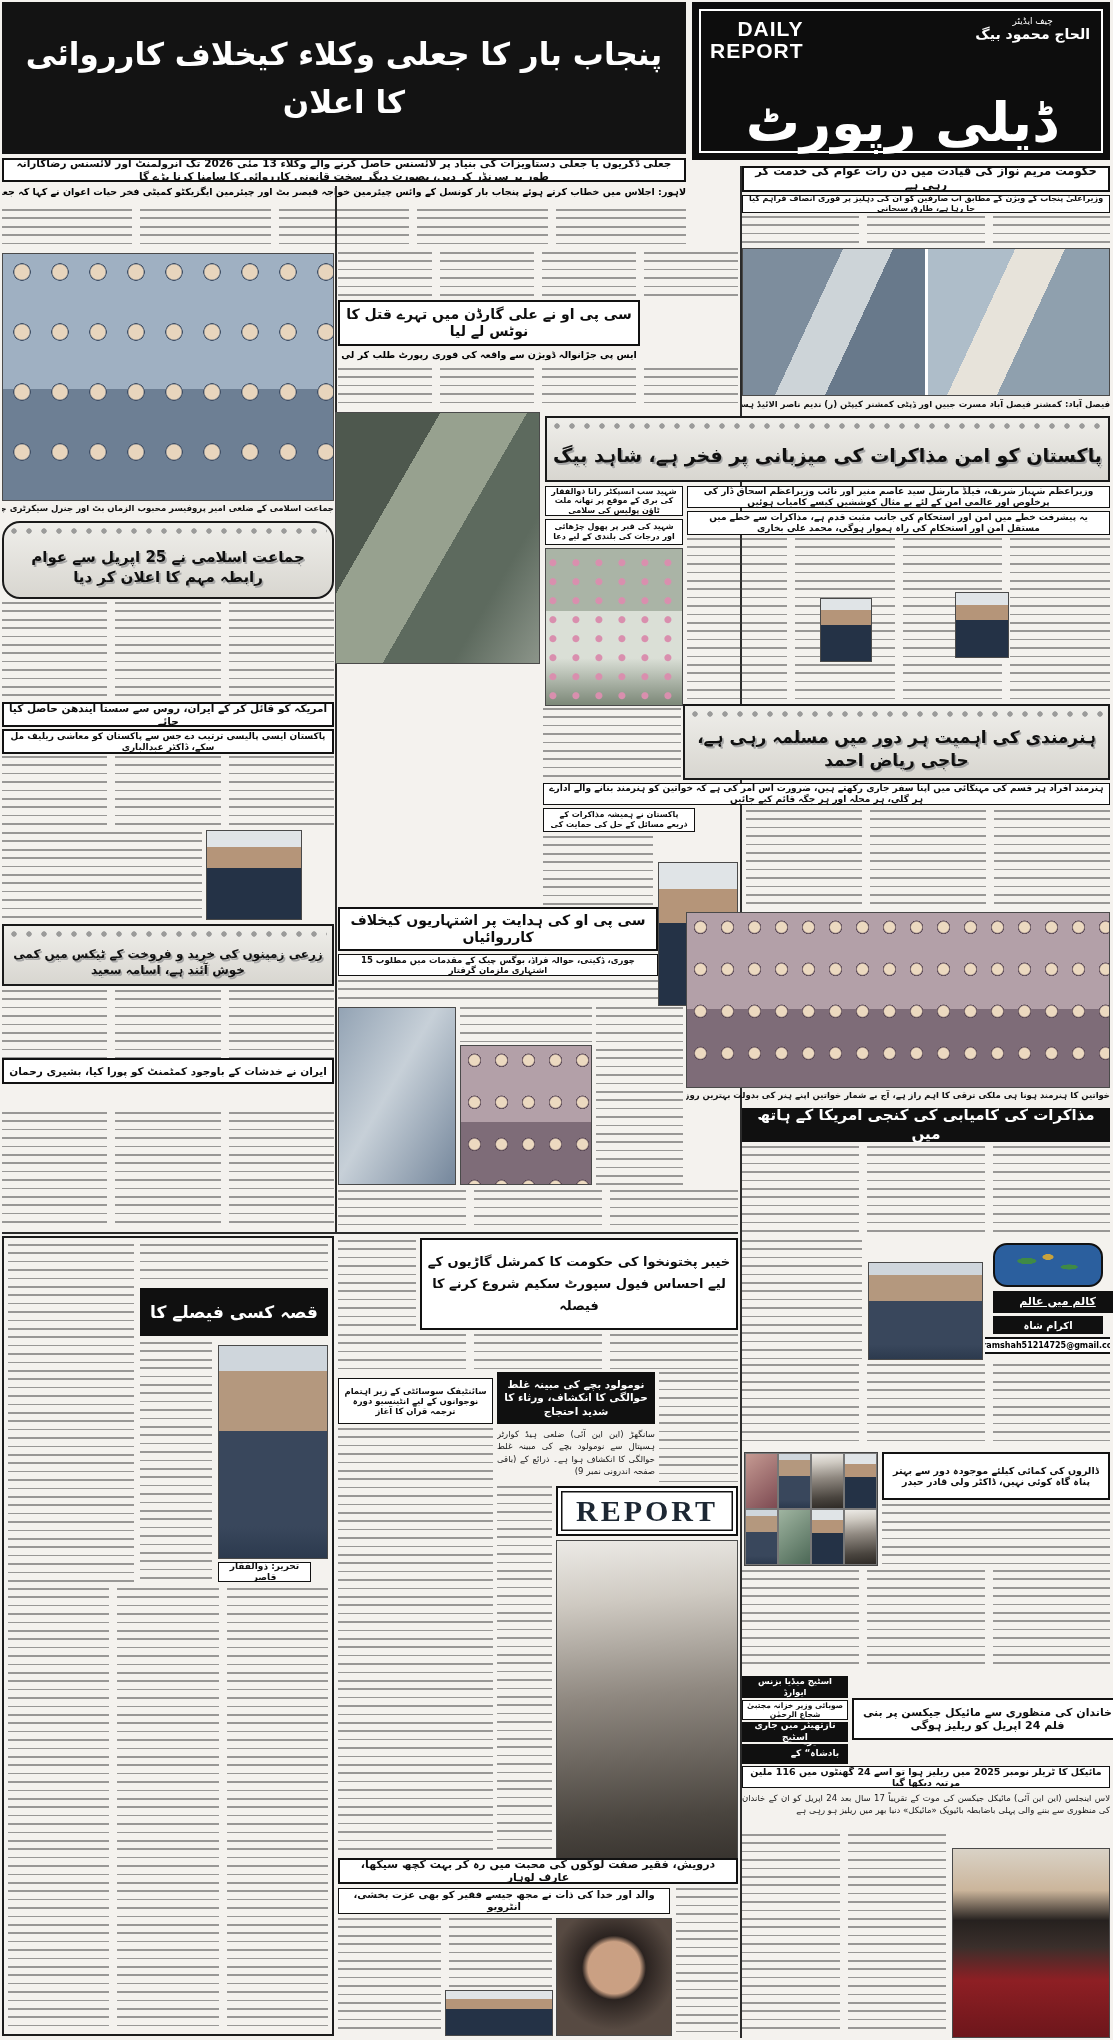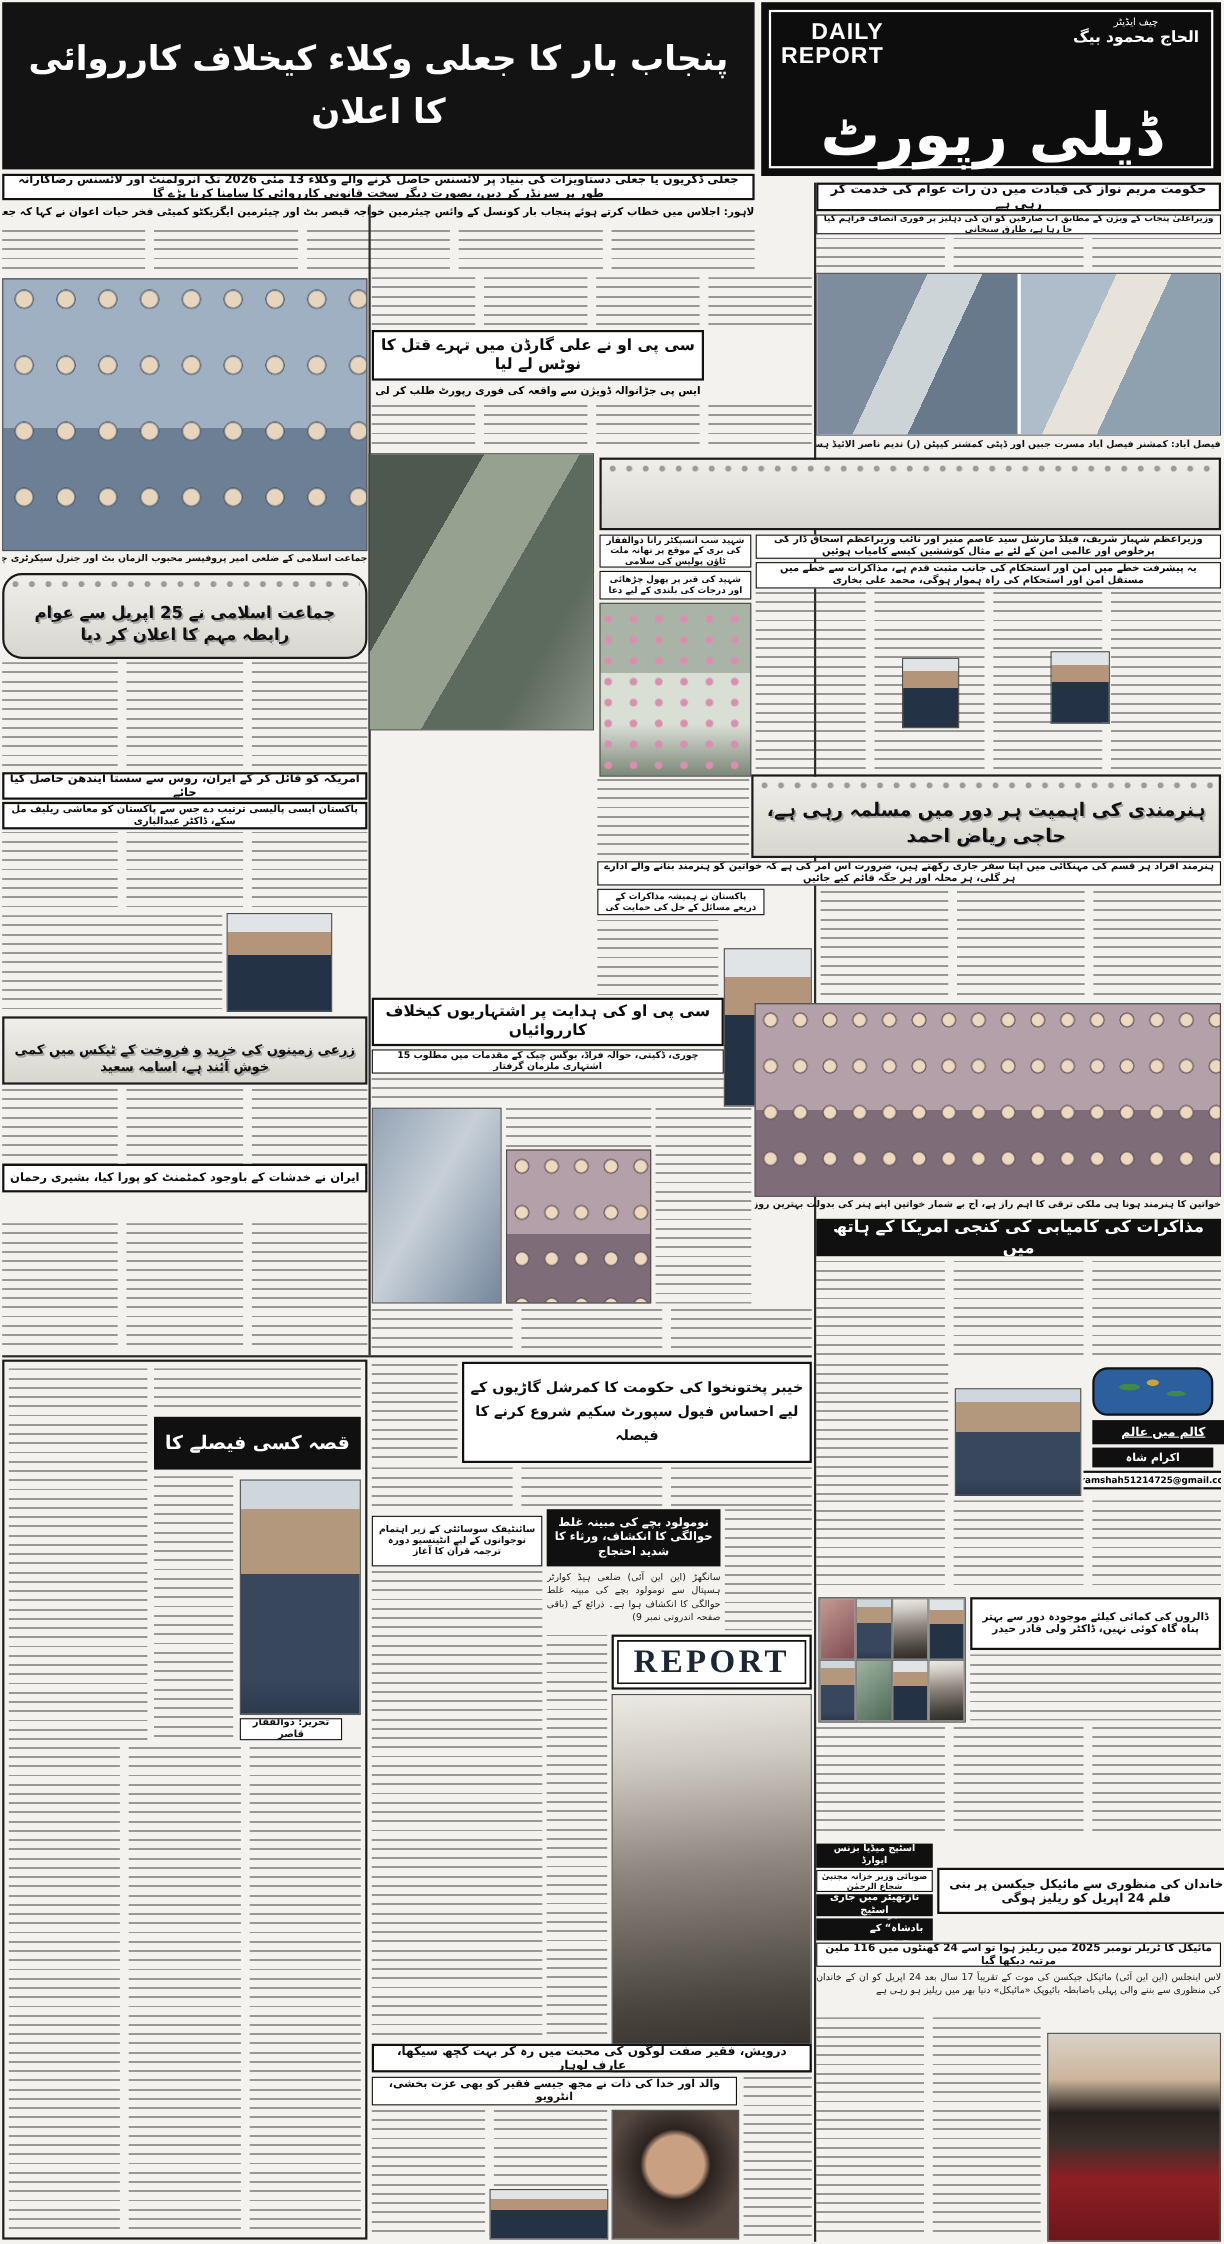--- a/index.html
+++ b/index.html
@@ -145,20 +145,21 @@
   <div class="abs cols" style="left:338px;top:368px;width:400px;height:42px;">
     <div></div>
       <div></div>
       <div></div>
       <div></div>
   </div>
   <div class="abs photo photo-funeral" style="left:335px;top:412px;width:205px;height:252px;"></div>
 
   <div class="abs ornate" style="left:545px;top:416px;width:565px;height:66px;">
     <div class="orn-band"></div>
+    <div class="orn-text" style="font-size:19px;">پاکستان کو امن مذاکرات کی میزبانی پر فخر ہے، شاہد بیگ</div>
   </div>
   <div class="abs boxline thinline" style="left:545px;top:486px;width:138px;height:30px;font-size:8px;">شہید سب انسپکٹر رانا ذوالفقار کی بری کے موقع پر تھانہ ملت ٹاؤن پولیس کی سلامی</div>
   <div class="abs boxline thinline" style="left:545px;top:519px;width:138px;height:26px;font-size:8px;">شہید کی قبر پر پھول چڑھائی اور درجات کی بلندی کے لیے دعا</div>
   <div class="abs photo photo-grave" style="left:545px;top:548px;width:138px;height:158px;"></div>
   <div class="abs boxline thinline" style="left:687px;top:486px;width:423px;height:22px;font-size:9px;">وزیراعظم شہباز شریف، فیلڈ مارشل سید عاصم منیر اور نائب وزیراعظم اسحاق ڈار کی پرخلوص اور عالمی امن کے لئے بے مثال کوششیں کیسے کامیاب ہوئیں</div>
   <div class="abs boxline thinline" style="left:687px;top:511px;width:423px;height:24px;font-size:9px;">یہ پیشرفت خطے میں امن اور استحکام کی جانب مثبت قدم ہے، مذاکرات سے خطے میں مستقل امن اور استحکام کی راہ ہموار ہوگی، محمد علی بخاری</div>
   <div class="abs cols" style="left:687px;top:538px;width:423px;height:164px;">
     <div></div>
       <div></div>
       <div></div>
@@ -195,21 +196,21 @@
   </div>
   <div class="abs boxline" style="left:2px;top:702px;width:332px;height:25px;font-size:10.5px;">امریکہ کو قائل کر کے ایران، روس سے سستا ایندھن حاصل کیا جائے</div>
   <div class="abs boxline" style="left:2px;top:729px;width:332px;height:25px;font-size:9px;">پاکستان ایسی پالیسی ترتیب دے جس سے پاکستان کو معاشی ریلیف مل سکے، ڈاکٹر عبدالباری</div>
   <div class="abs cols" style="left:2px;top:756px;width:332px;height:72px;">
     <div></div>
       <div></div>
       <div></div>
   </div>
   <div class="abs ftext" style="left:2px;top:832px;width:200px;height:88px;"></div>
   <div class="abs photo photo-suit" style="left:206px;top:830px;width:96px;height:90px;"></div>
-  <div class="abs ornate" style="left:2px;top:924px;width:332px;height:62px;align-items:flex-end;">
+  <div class="abs ornate" style="left:2px;top:924px;width:332px;height:62px;">
     <div class="orn-band"></div>
     <div class="orn-text" style="font-size:12px;">زرعی زمینوں کی خرید و فروخت کے ٹیکس میں کمی خوش آئند ہے، اسامہ سعید</div>
   </div>
   <div class="abs cols" style="left:2px;top:990px;width:332px;height:88px;">
     <div></div>
       <div></div>
       <div></div>
   </div>
   <div class="abs boxline" style="left:2px;top:1058px;width:332px;height:26px;font-size:10.5px;">ایران نے خدشات کے باوجود کمٹمنٹ کو پورا کیا، بشیری رحمان</div>
   <div class="abs cols" style="left:2px;top:1112px;width:332px;height:118px;">

